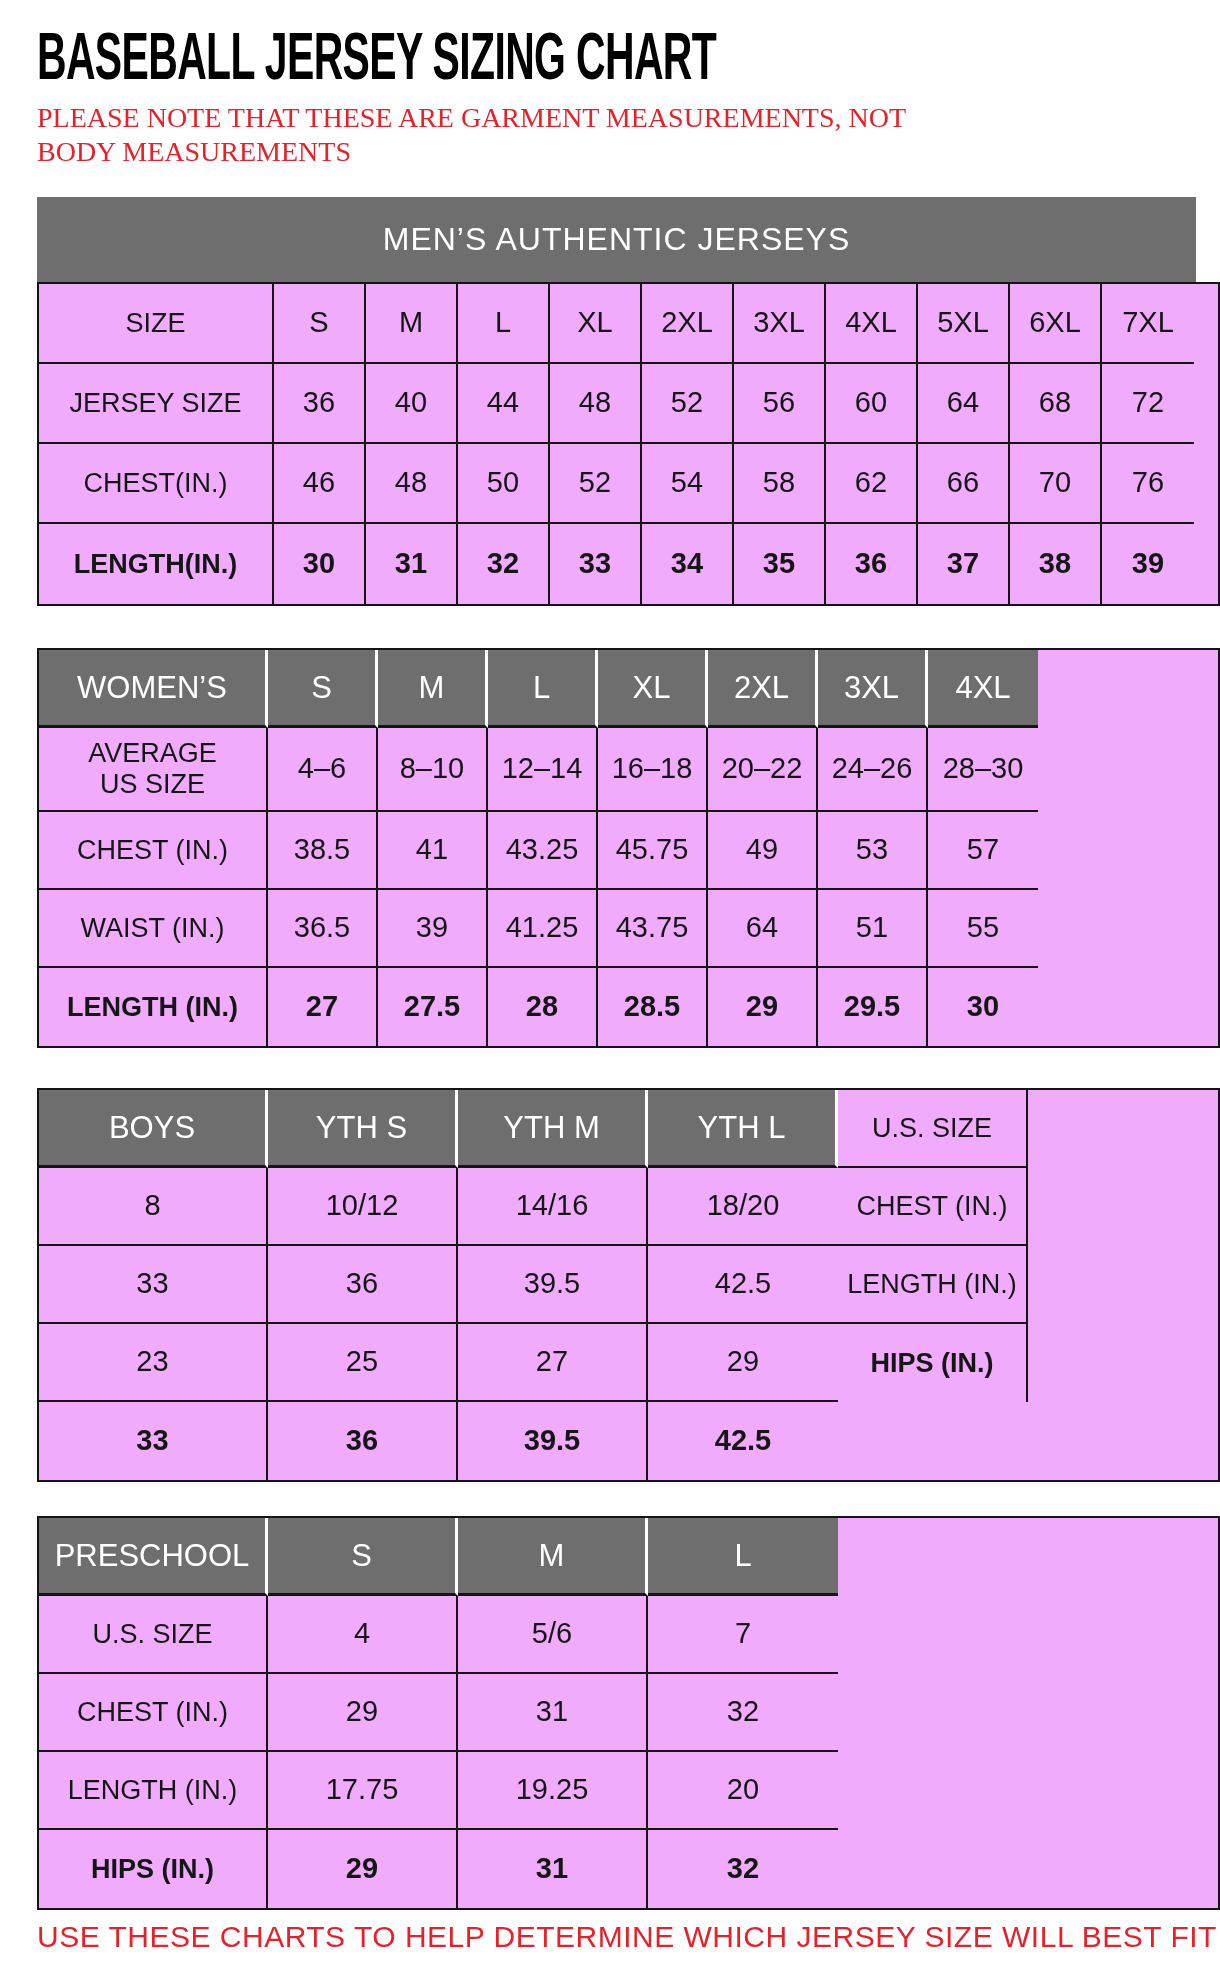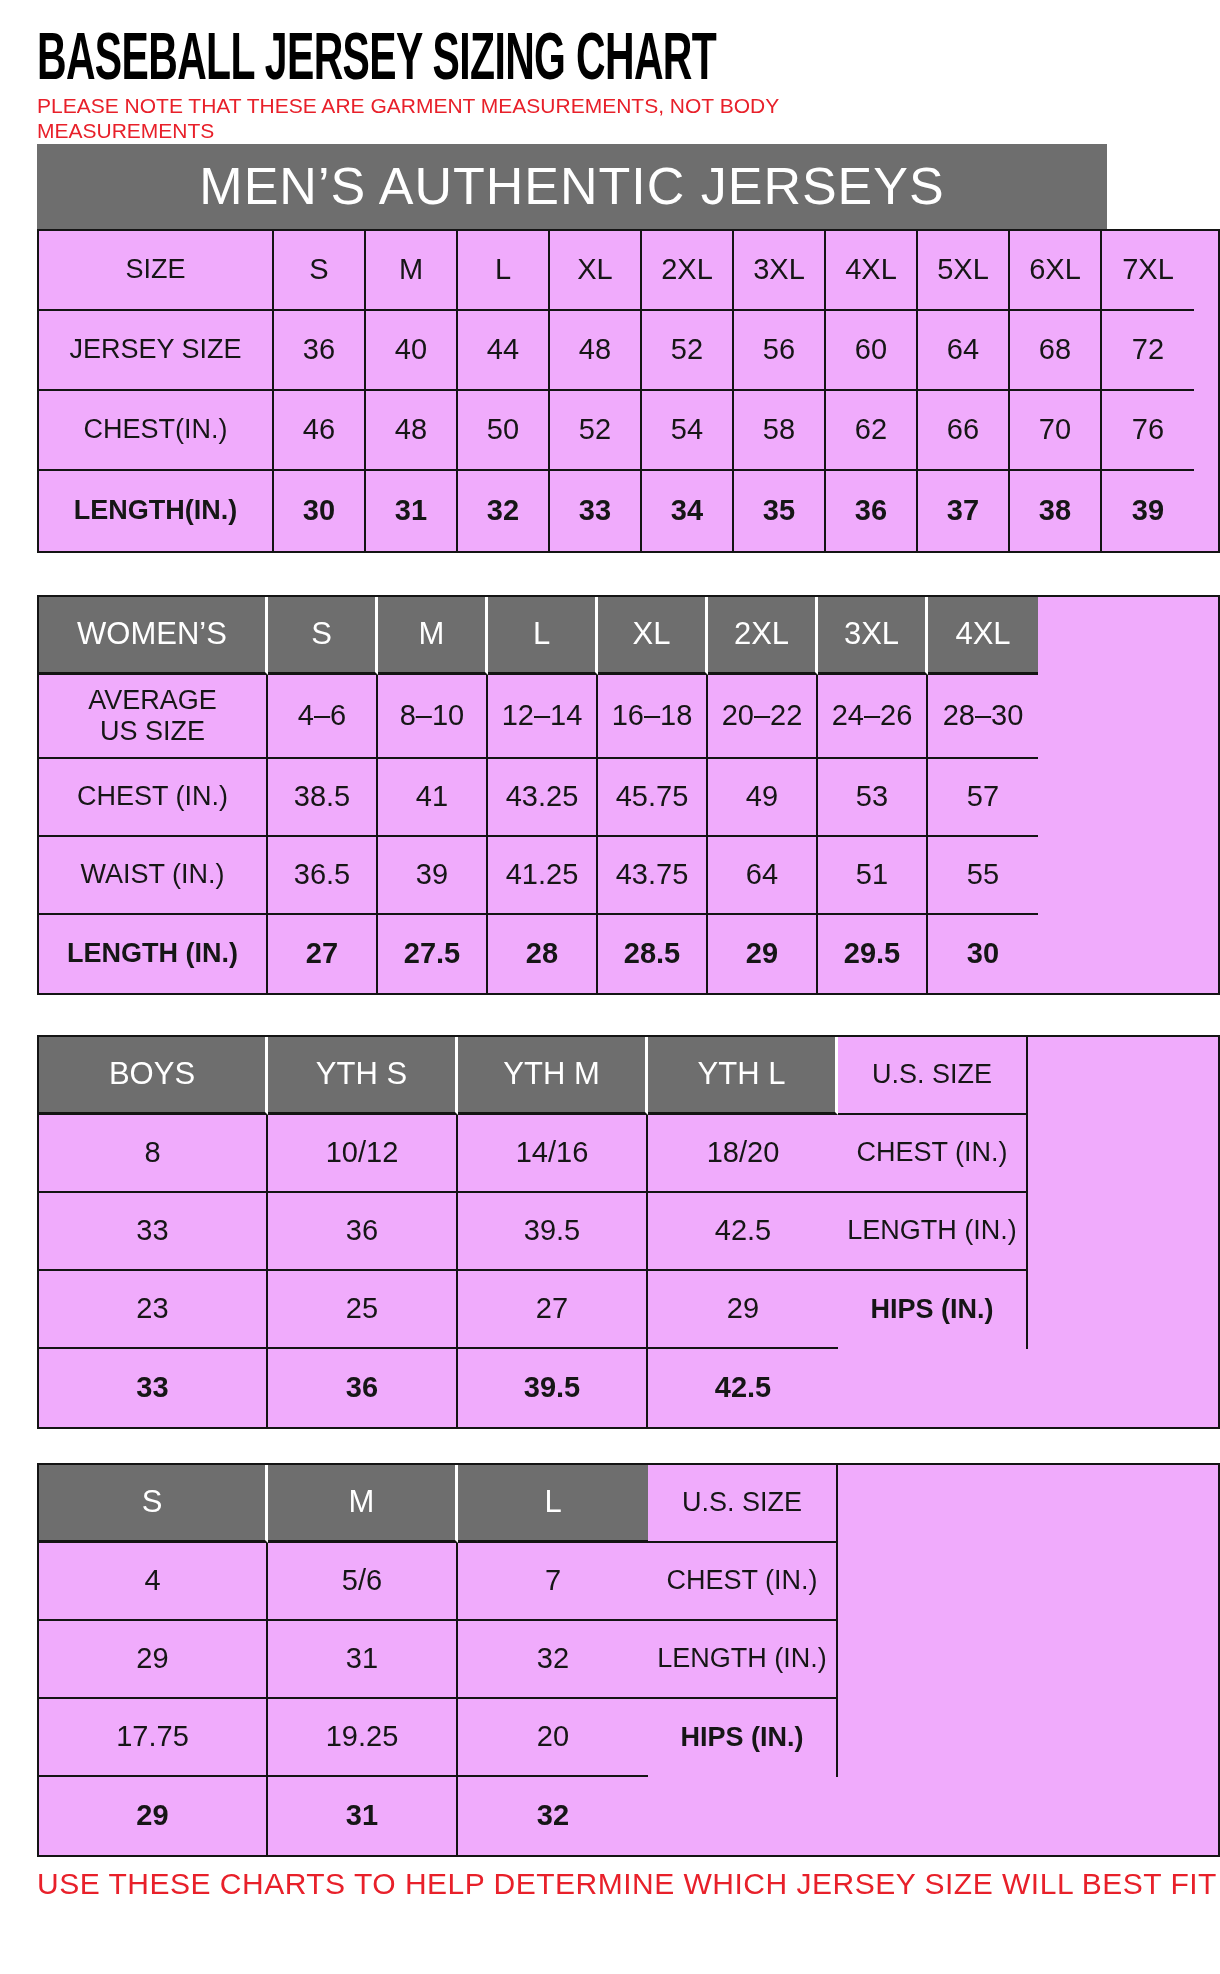--- a/index.html
+++ b/index.html
@@ -15,28 +15,28 @@
     overflow:hidden;
     font-family:"Liberation Sans","DejaVu Sans",sans-serif;
     color:#161616;
   }
   .title{
     font-size:66px;font-weight:800;letter-spacing:-1px;line-height:0.92;
     transform:scaleX(0.62);transform-origin:left center;white-space:nowrap;
     color:#000;
   }
   .note{
-    margin-top:6px;max-width:880px;
-    font-size:21px;line-height:1.22;color:var(--red);
+    margin-top:14px;max-width:880px;
+    font-size:28px;line-height:1.22;color:var(--red);font-family:Liberation Serif, serif;
   }
   .banner{
-    width:1070px;height:85px;
+    margin-top:28px;width:1159px;height:85px;
     background:var(--gray);color:#fff;
     display:flex;align-items:center;justify-content:center;
-    font-size:52px;letter-spacing:1px;
+    font-size:32px;letter-spacing:1px;
   }
   .tbl{display:grid;background:#f0abfc;border:2px solid var(--bk);}
   .mens-body{grid-template-columns:235px repeat(10,92px);grid-template-rows:repeat(4,80px);}
   .womens{grid-template-columns:229px repeat(7,110px);grid-template-rows:78px 84px repeat(3,78px);margin-top:42px;}
   .boys{grid-template-columns:229px repeat(4,190px);grid-template-rows:repeat(5,78px);margin-top:40px;}
   .preschool{grid-template-columns:229px repeat(3,190px);grid-template-rows:repeat(5,78px);margin-top:34px;}
   .cell{
     display:flex;align-items:center;justify-content:center;
     border-right:2px solid var(--bk);border-bottom:2px solid var(--bk);
     font-size:29px;white-space:pre-line;text-align:center;line-height:1.15;
@@ -172,20 +172,21 @@
     <div class="cell">27</div>
     <div class="cell no-r">29</div>
     <div class="cell labelcell no-b">HIPS (IN.)</div>
     <div class="cell no-b">33</div>
     <div class="cell no-b">36</div>
     <div class="cell no-b">39.5</div>
     <div class="cell no-r no-b">42.5</div>
   </div>
 
 <div class="tbl preschool">
+    <div class="hcell">PRESCHOOL</div>
     <div class="hcell">S</div>
     <div class="hcell">M</div>
     <div class="hcell no-r">L</div>
     <div class="cell labelcell">U.S. SIZE</div>
     <div class="cell">4</div>
     <div class="cell">5/6</div>
     <div class="cell no-r">7</div>
     <div class="cell labelcell">CHEST (IN.)</div>
     <div class="cell">29</div>
     <div class="cell">31</div>

